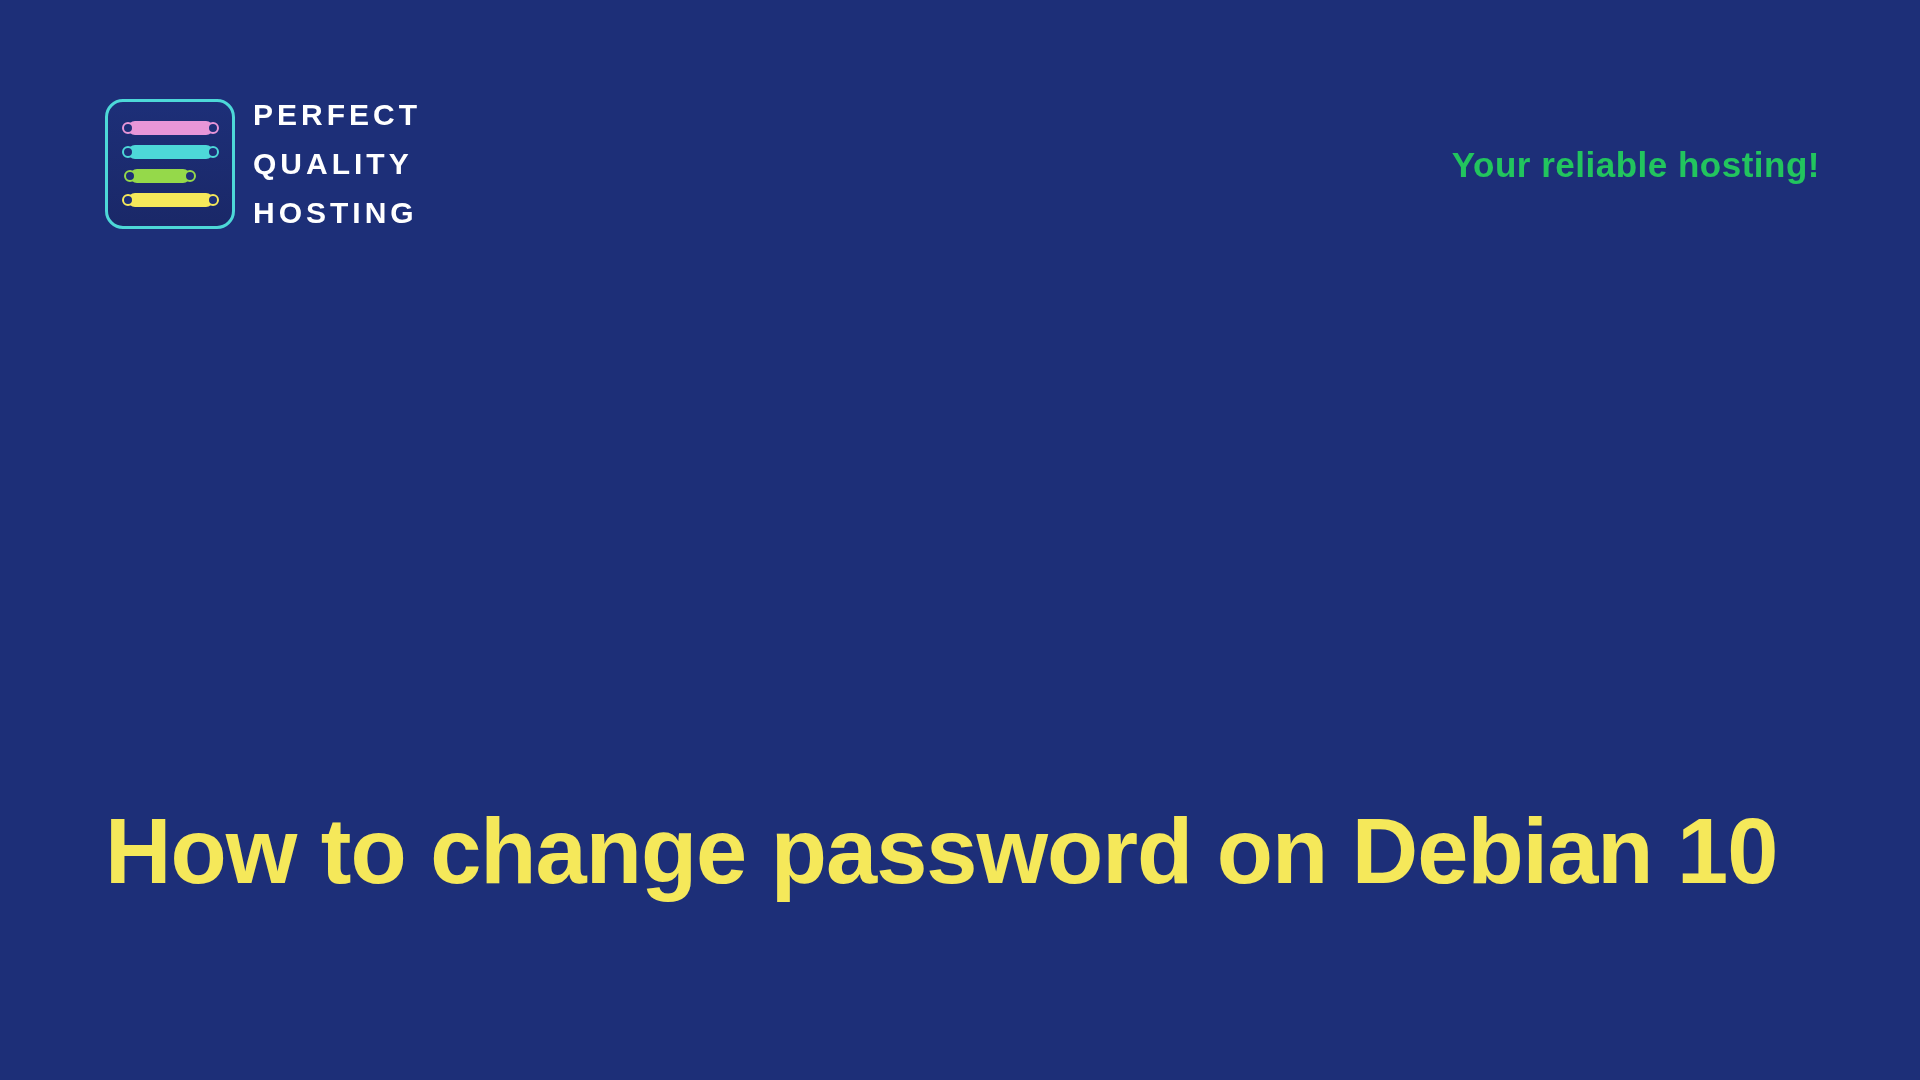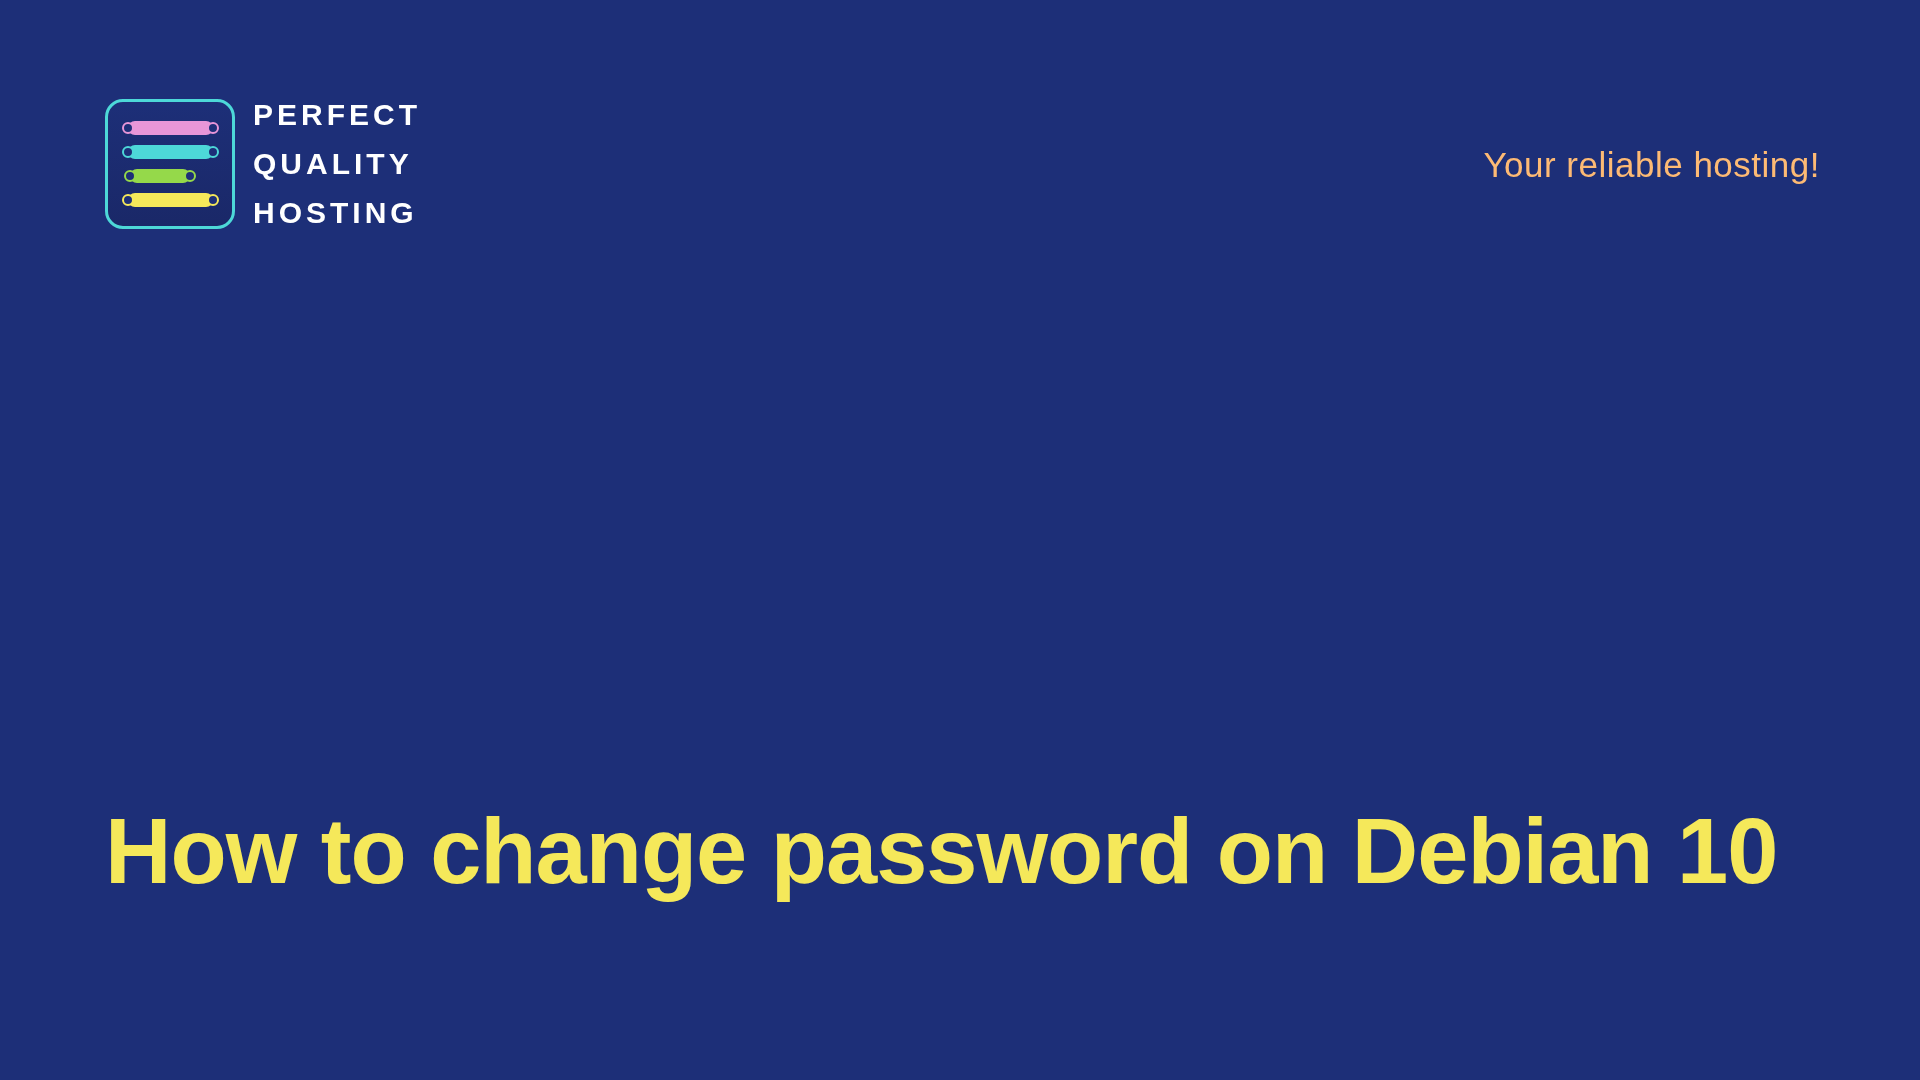--- a/index.html
+++ b/index.html
@@ -70,23 +70,23 @@
       color: #ffffff;
       font-weight: 900;
       font-size: 30px;
       letter-spacing: 4px;
       line-height: 1.3;
       text-transform: uppercase;
       font-family: 'Arial Black', 'Segoe UI', sans-serif;
       font-stretch: expanded;
     }
     .tagline {
-      color: #fdba74;
+      color: #22c55e;
       font-size: 35px;
-      font-weight: 400;
+      font-weight: 700;
       margin-top: 50px;
       letter-spacing: 0.5px;
     }
     .content {
       position: absolute;
       left: 105px;
       bottom: 100px;
       right: 116px;
     }
     .title {

